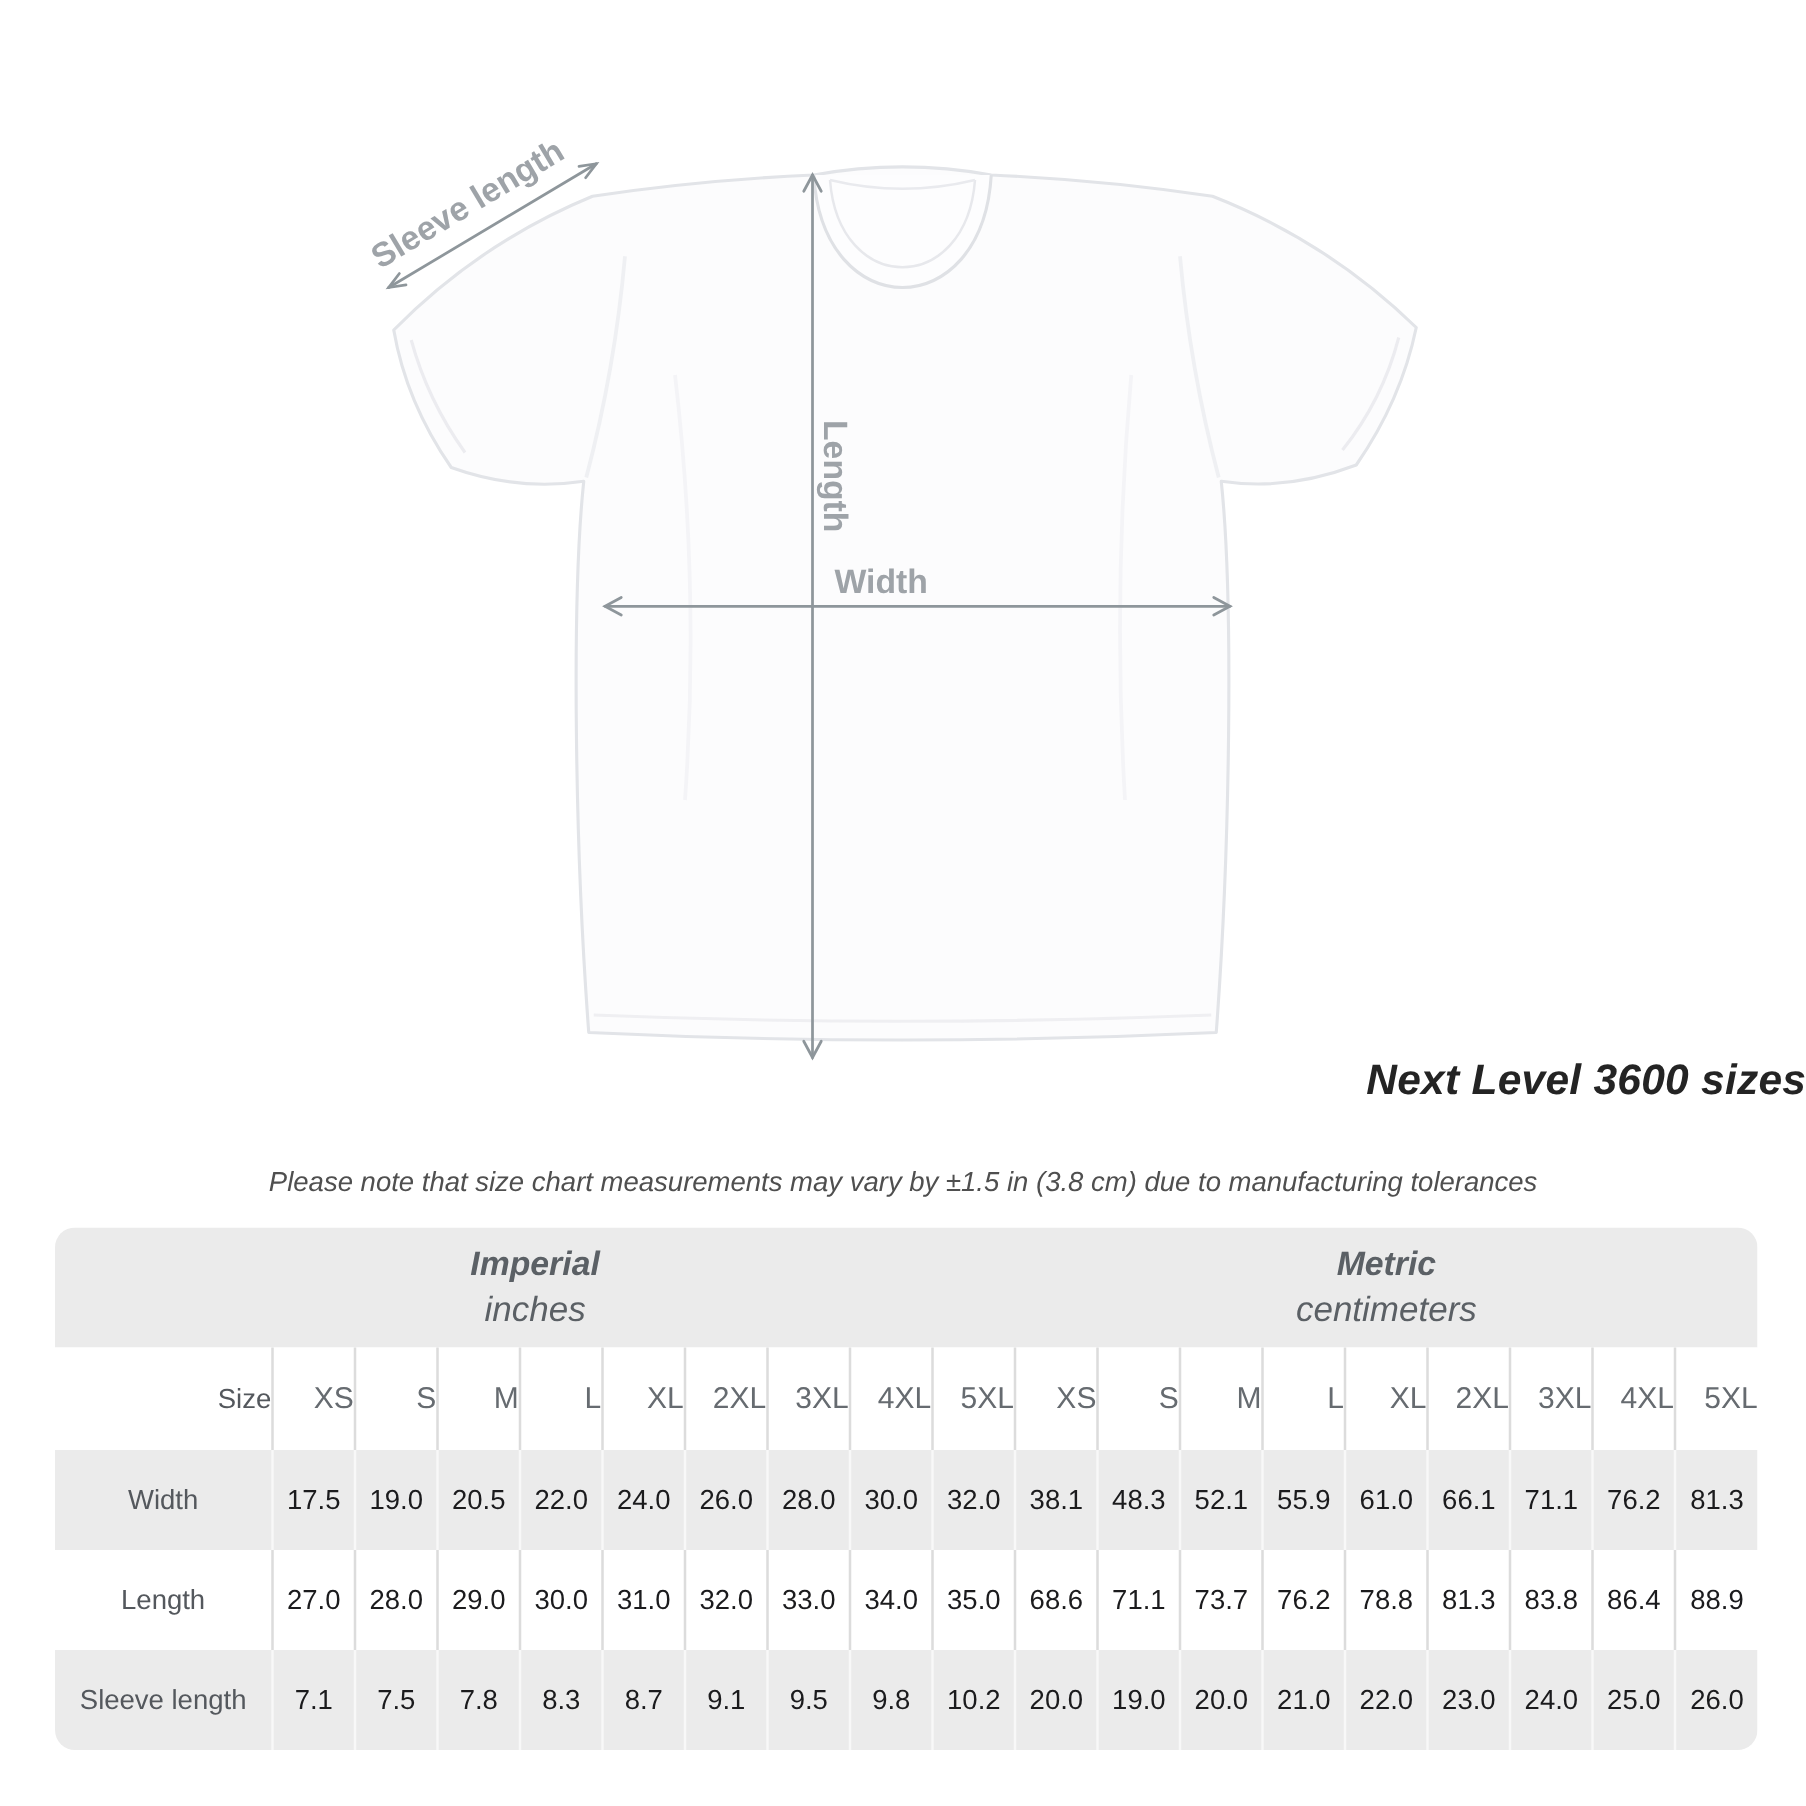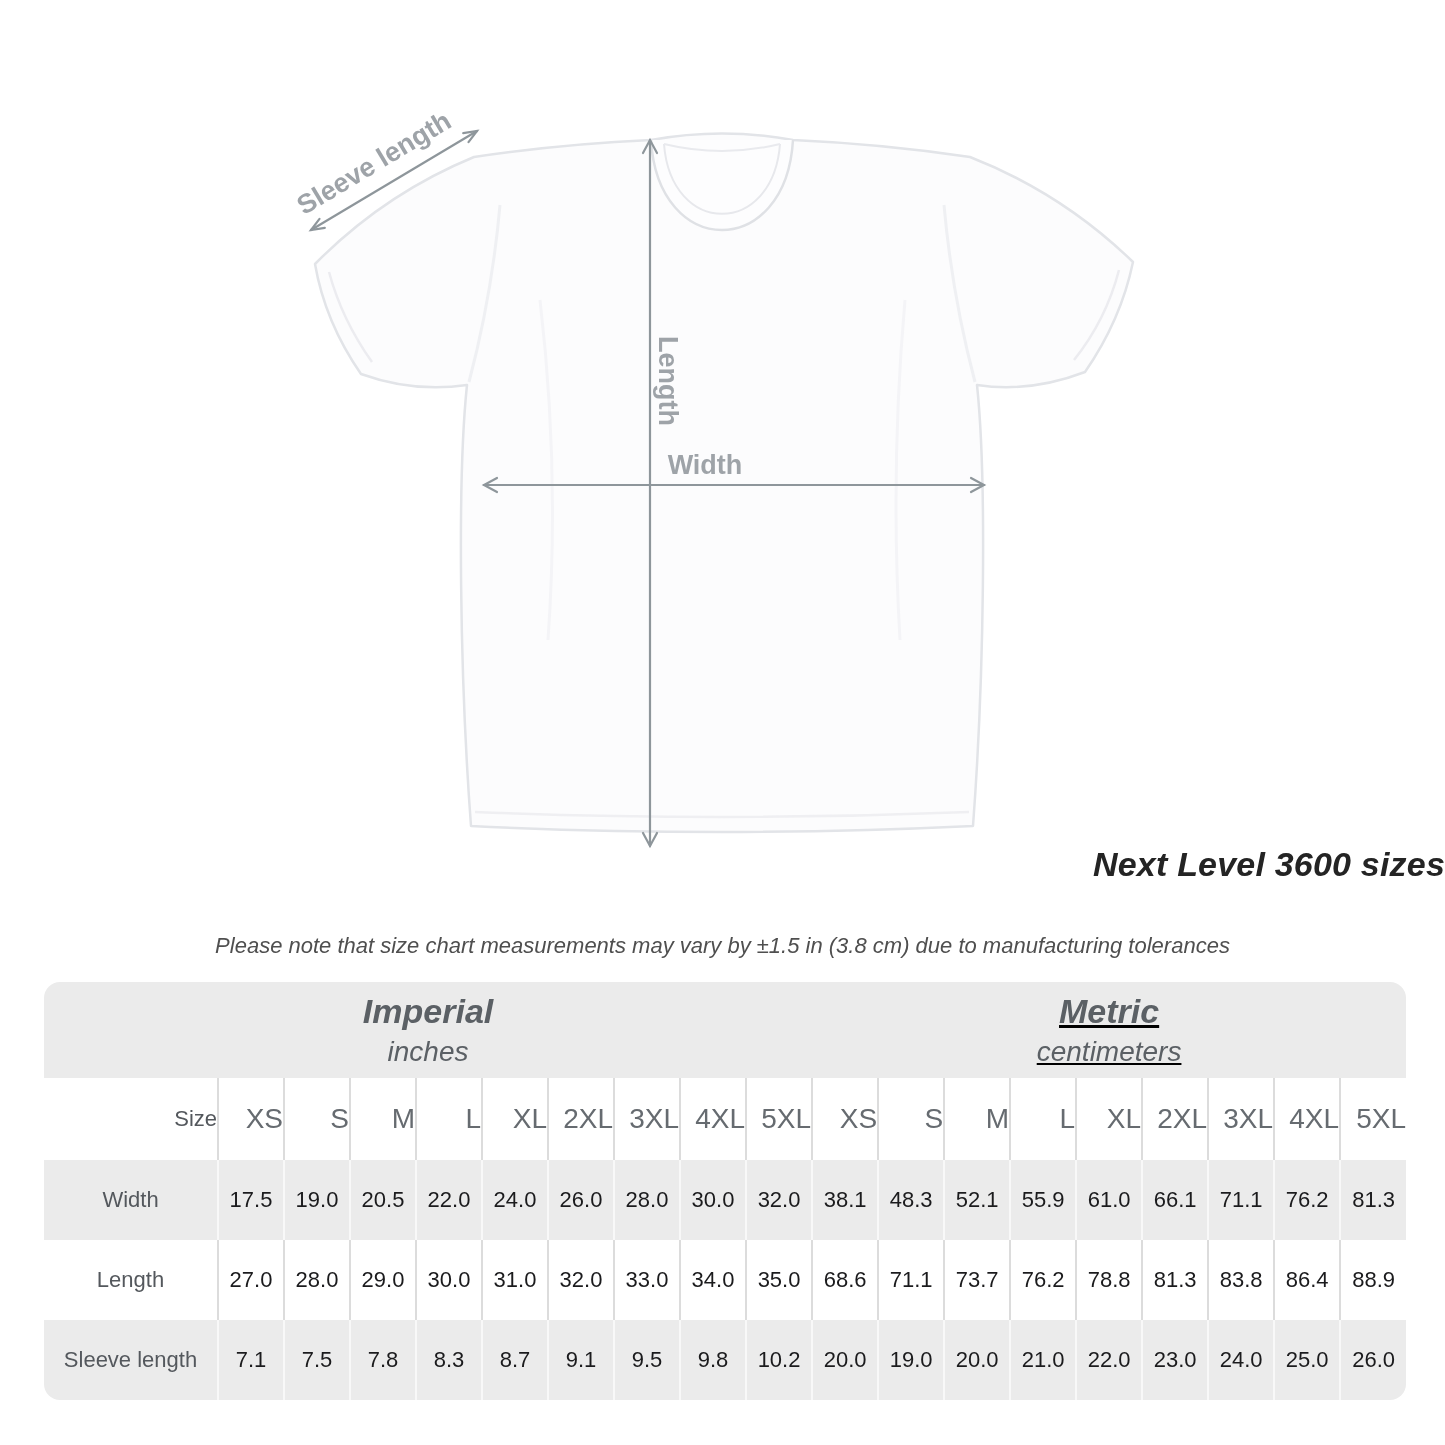--- a/index.html
+++ b/index.html
@@ -23,31 +23,31 @@
   
   .size-table-wrap{
     position:absolute;left:44px;top:982px;width:1362px;
     border-radius:16px;overflow:hidden;
   }
   table.size-table{border-collapse:collapse;table-layout:fixed;width:1362px;}
   .size-table td,.size-table th{
     padding:0;margin:0;text-align:center;vertical-align:middle;font-weight:normal;
   }
   tr.band-row th{background:#ebebeb;height:96px;vertical-align:middle;}
-  .sec-title{font-size:34px;font-weight:bold;font-style:italic;color:#5b6065;line-height:1.15;}
+  .sec-title{font-size:27px;font-weight:bold;font-style:italic;color:#5b6065;line-height:1.15;}
   .sec-sub{font-size:28px;font-style:italic;color:#5b6065;margin-top:5px;}
   .cell-imperial-head{padding-left:46px;}
-  .cell-metric-head{padding-right:14px;text-decoration:underline;}
+  .cell-metric-head{padding-right:14px;}
   tr.size-header-row td{background:#ffffff;height:82px;text-align:right;}
   tr.r-white td{background:#ffffff;height:80px;}
   tr.r-gray td{background:#ebebeb;height:80px;}
   td.sep{border-left:2px solid #dcdcdc;}
   tr.r-gray td.sep{border-left-color:#f8f8f8;}
   .rowlabel{font-weight:bold;color:#54585d;font-size:22px;}
-  .szh{font-weight:bold;color:#666b70;font-size:28px;}
+  .szh{font-weight:bold;color:#666b70;font-size:24px;}
   .num{color:#1b1b1d;font-size:22px;}
 </style>
 </head>
 <body>
 
 <div class="diagram-wrap">
   <svg width="1445" height="880" viewBox="0 0 1445 880">
 
     <g>
       <path d="M 651 140

